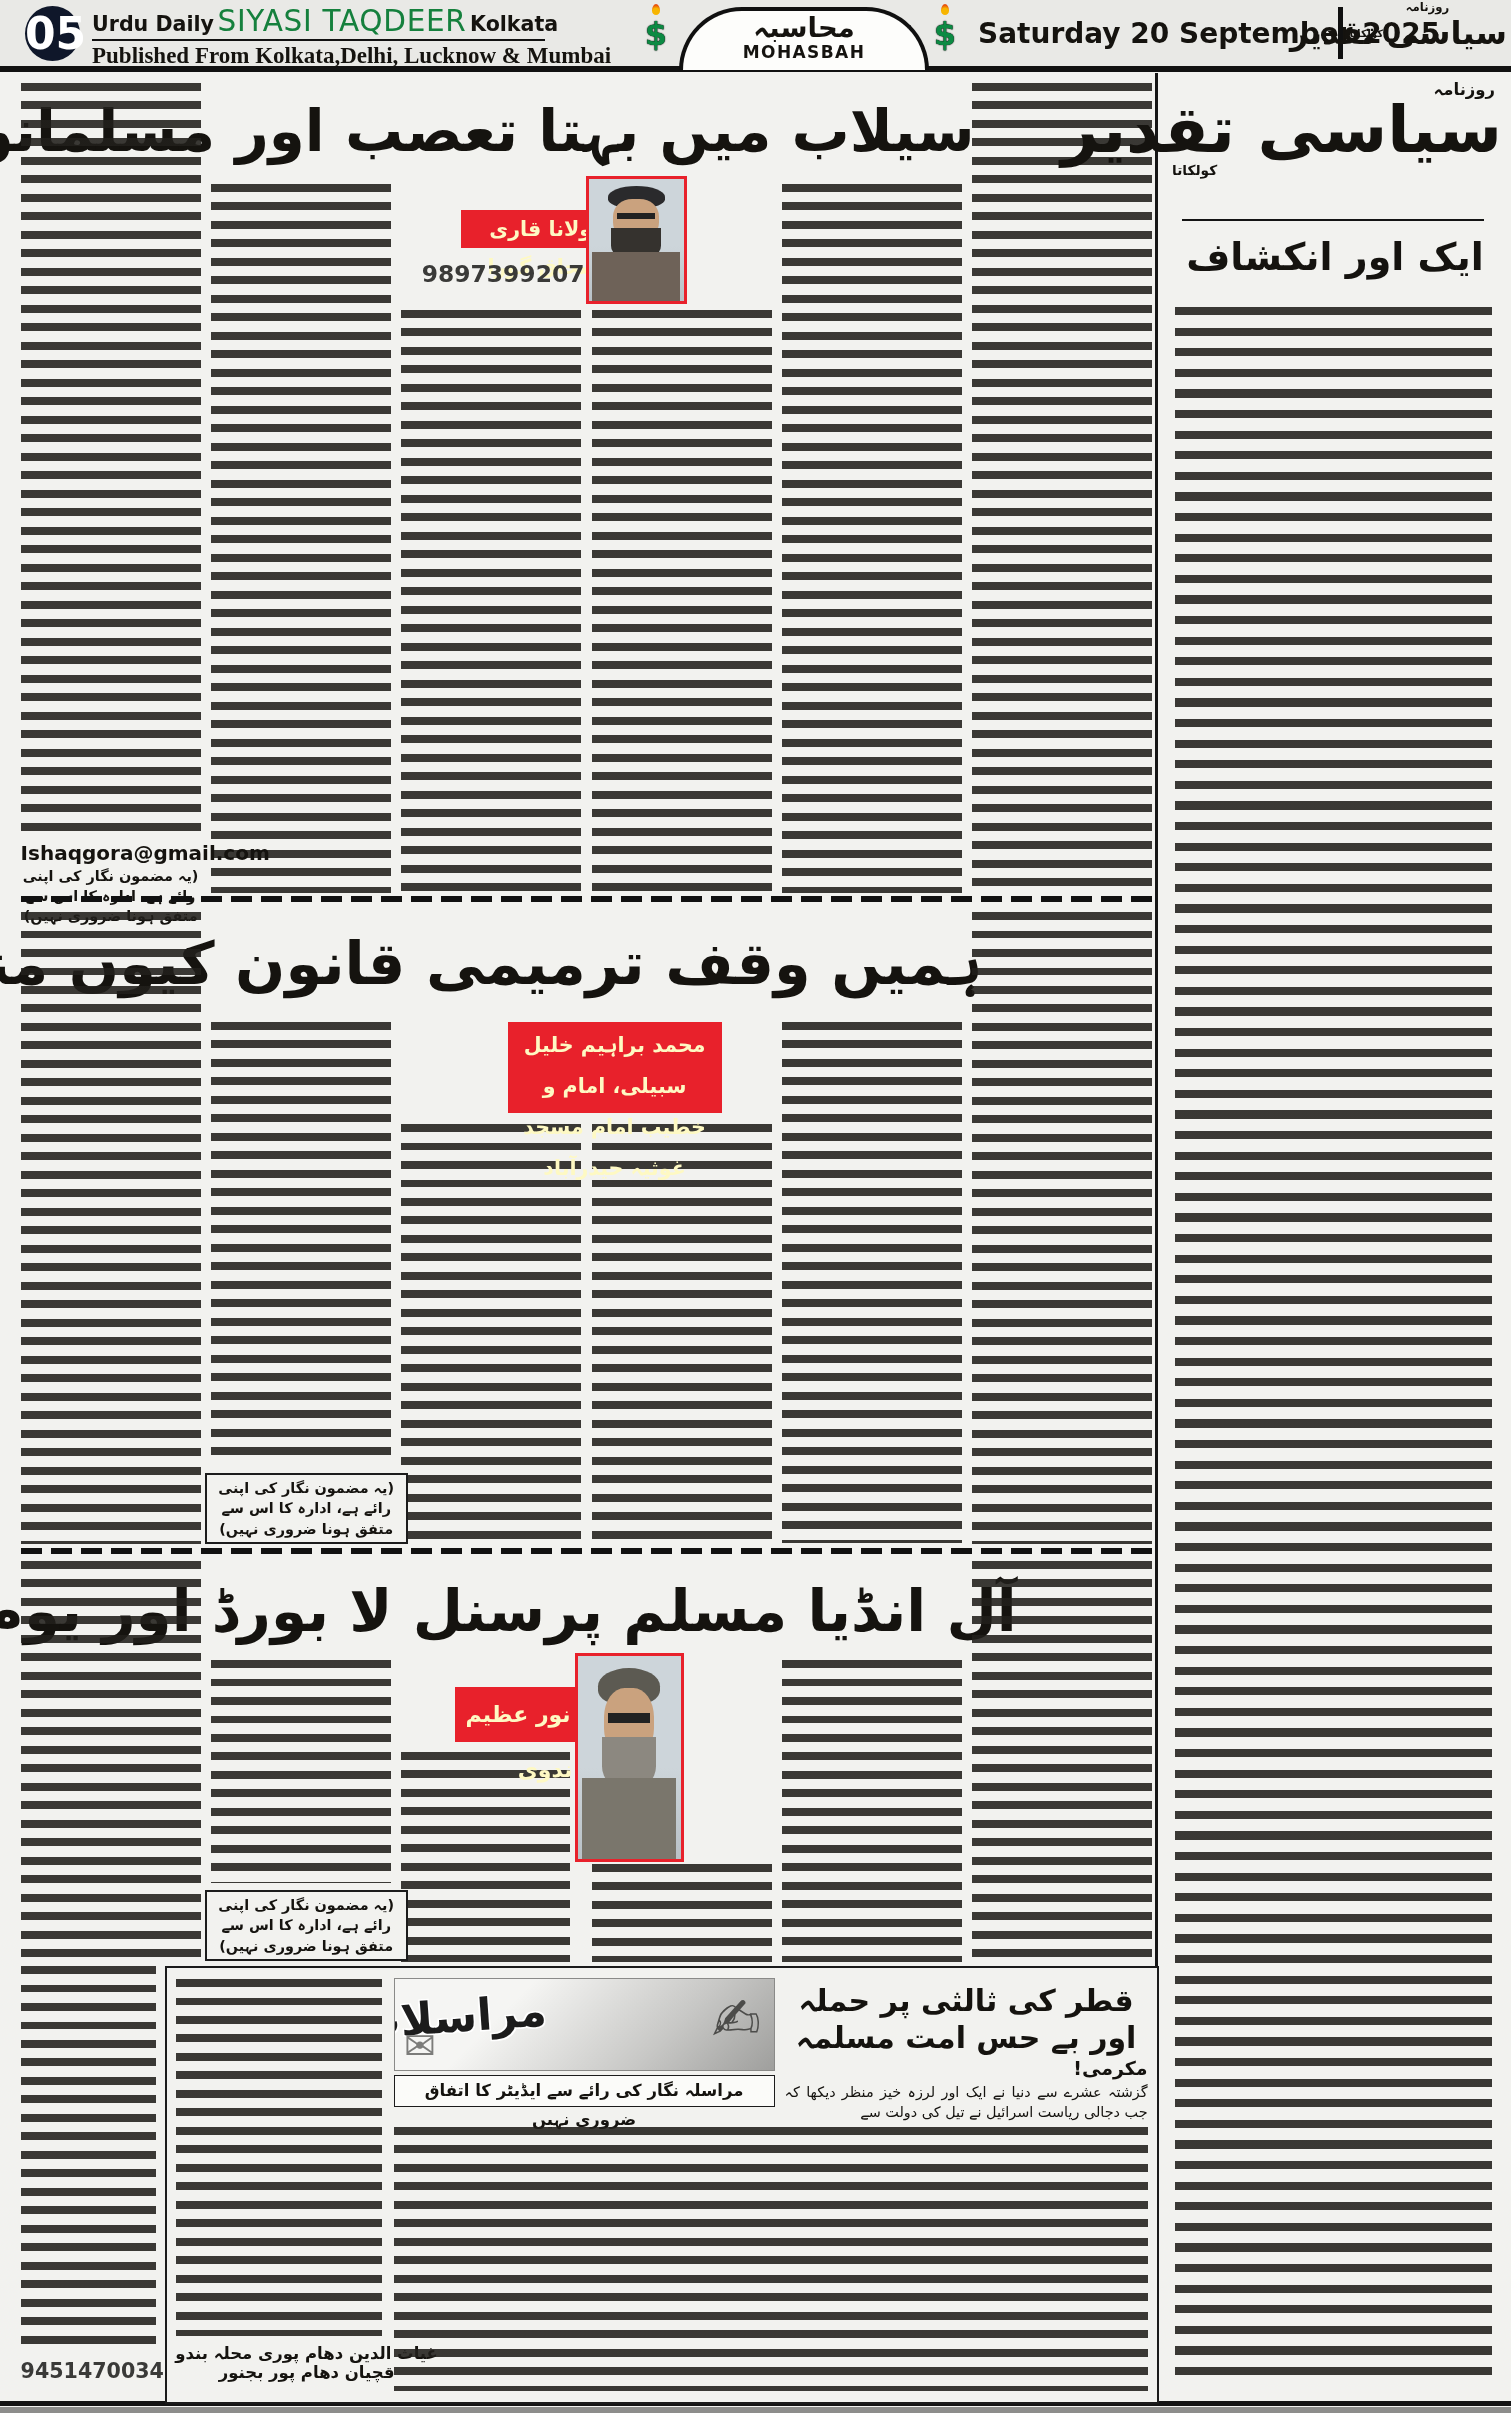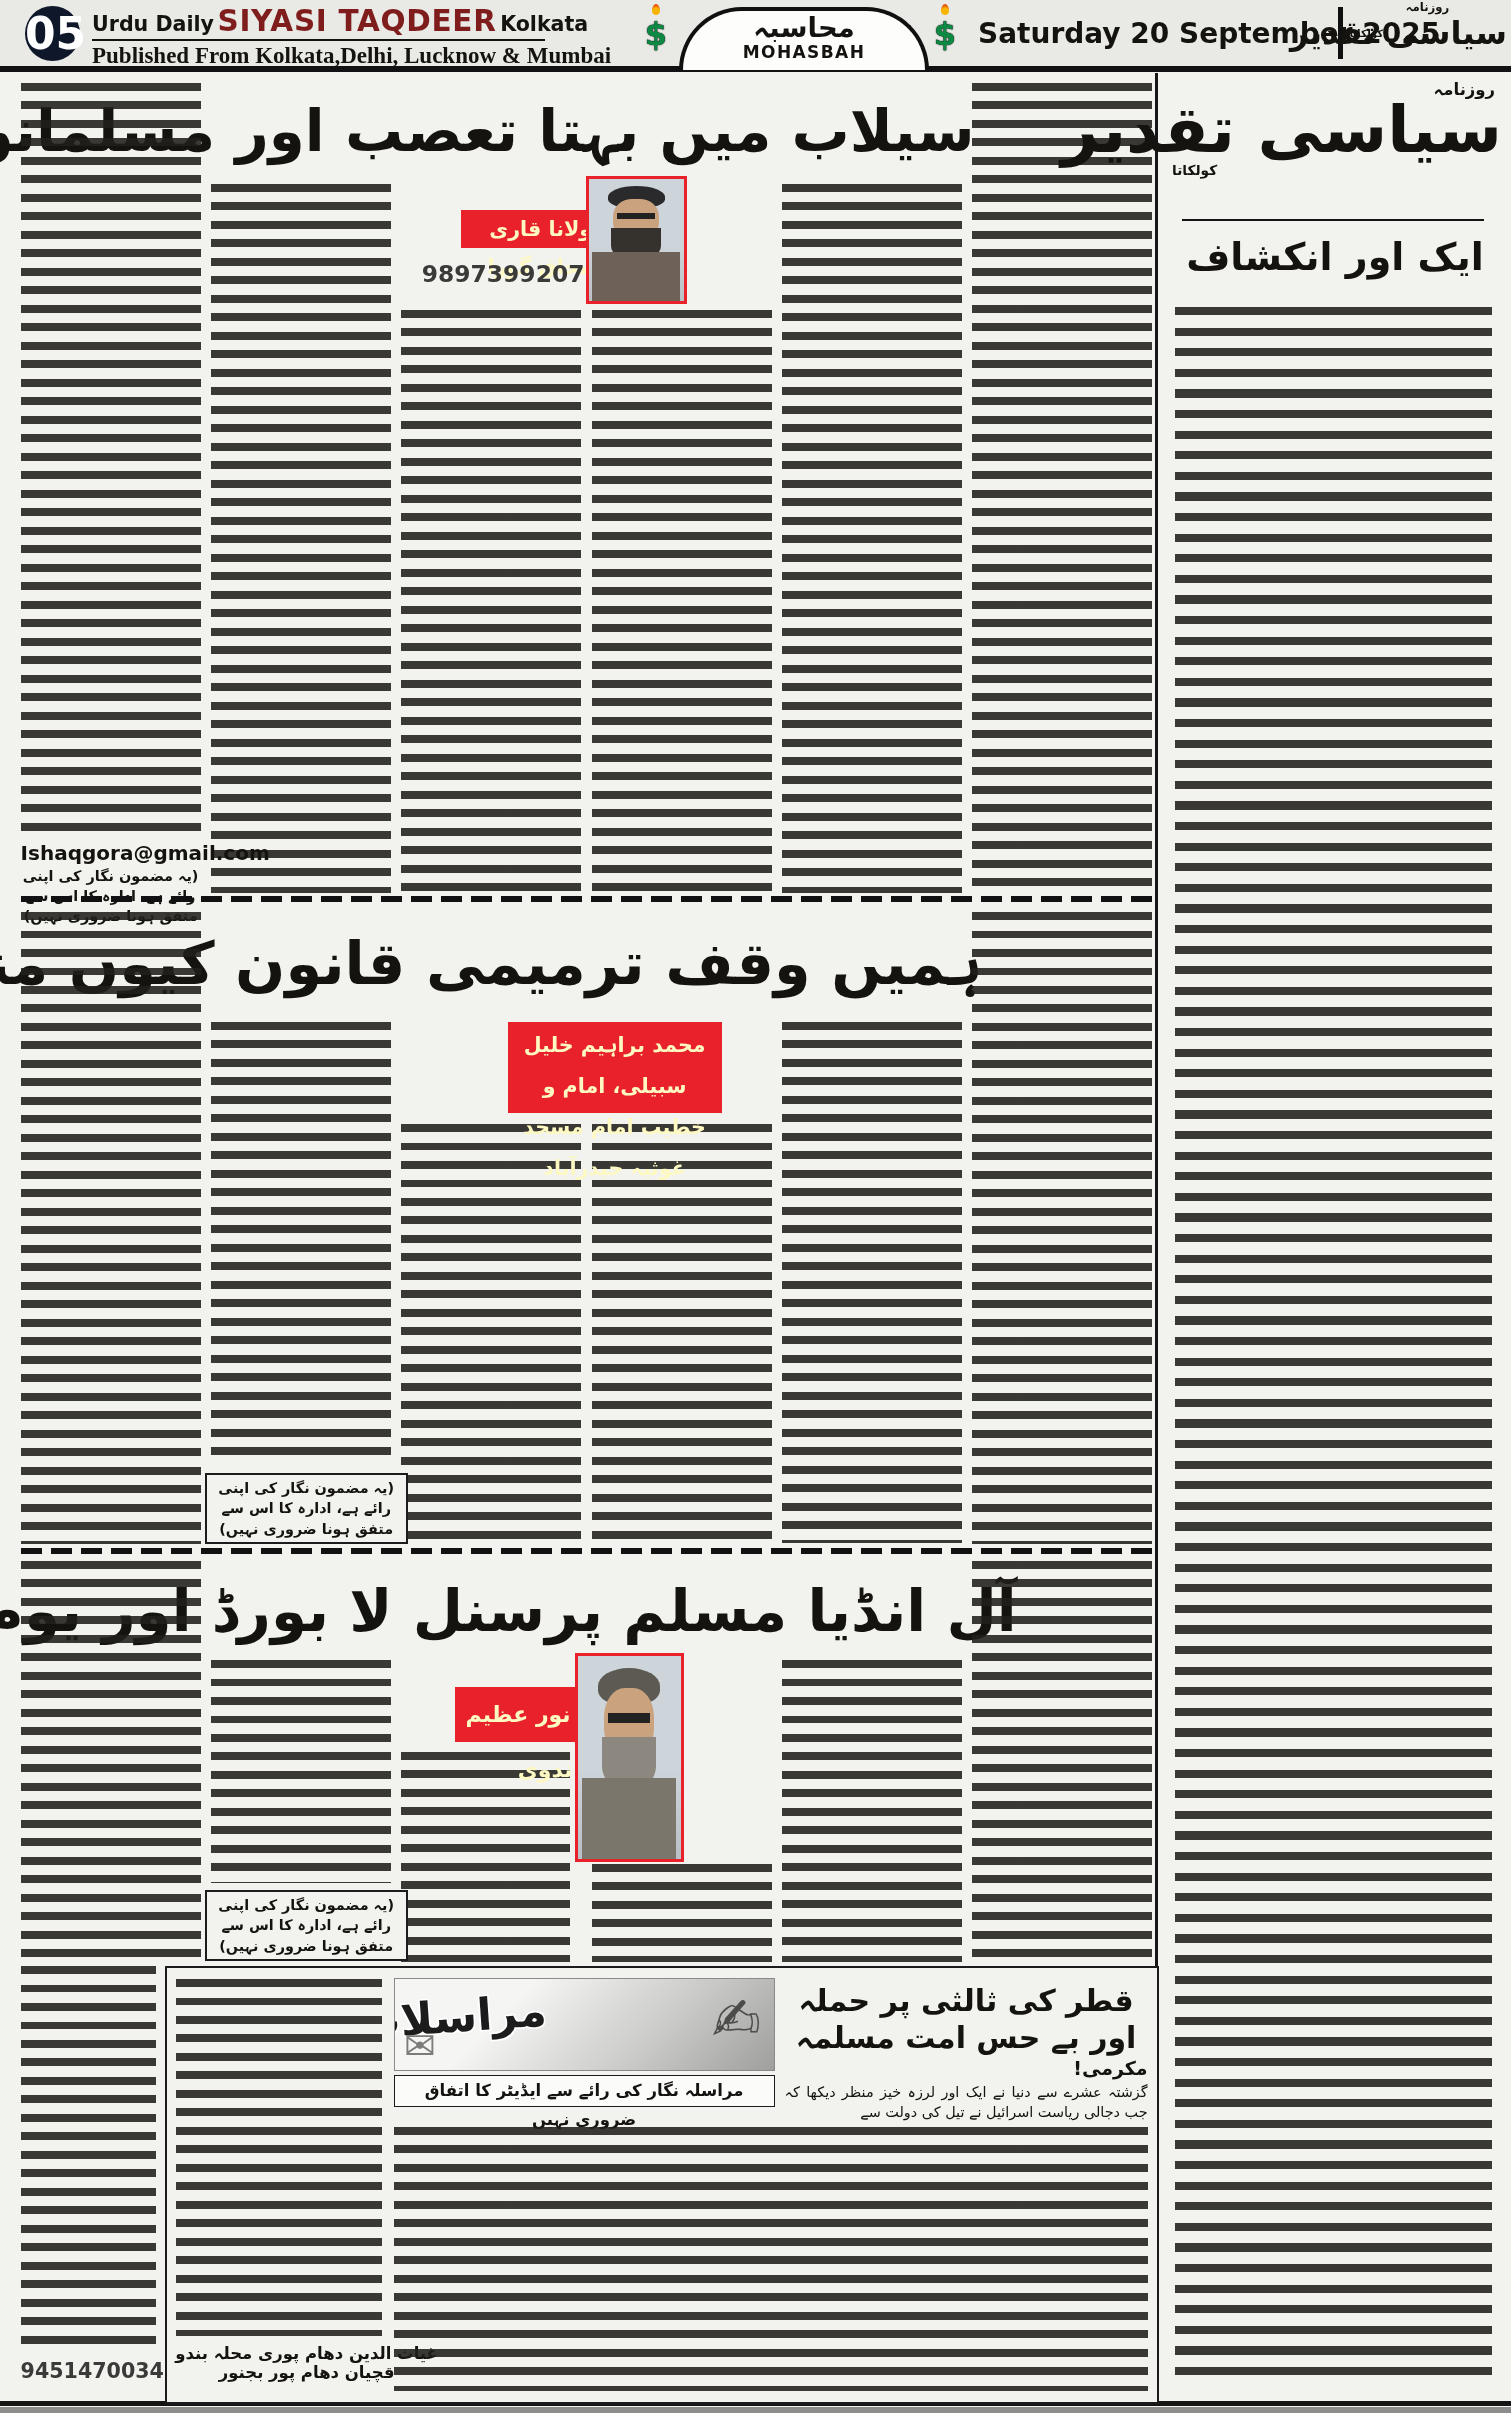--- a/index.html
+++ b/index.html
@@ -6,21 +6,21 @@
   #page{position:relative;width:1511px;height:2413px;background:#f2f2ef;overflow:hidden;
         font-family:"DejaVu Sans",sans-serif;color:#15130f;}
   .abs{position:absolute;}
   
   #hdr{left:0;top:0;width:1511px;height:66px;background:#e9e9e6;border-bottom:6.9px solid #121212;}
   #pgnum{left:25px;top:5.5px;width:55px;height:55px;background:#0f172a;border-radius:50%;
          color:#fff;font-size:44px;font-weight:bold;text-align:center;line-height:55px;}
   #titleblk{left:92px;top:4.1px;width:453px;}
   #titleline1{border-bottom:2.1px solid #111;padding-bottom:1.4px;white-space:nowrap;}
   .t-small{font-size:20.6px;font-weight:bold;}
-  .t-brand{font-size:29.5px;font-weight:bold;color:#7f1d1d;letter-spacing:0.7px;}
+  .t-brand{font-size:29.5px;font-weight:normal;color:#15803d;letter-spacing:0.7px;}
   #publine{font-family:"Liberation Serif",serif;font-weight:bold;font-size:23px;margin-top:1.4px;white-space:nowrap;}
   .candle{width:32px;height:58px;text-align:center;}
   .candle .flame{display:block;width:8.2px;height:11px;margin:0 auto;border-radius:50% 50% 50% 50%/60% 60% 40% 40%;
                  background:radial-gradient(circle at 50% 70%,#f7b500 0 40%,#e8500e 75%);}
   .candle .dollar{display:block;font-size:32px;line-height:38px;font-weight:bold;color:#0c8a43;
                   text-shadow:0 0 1.4px #111,0 0 0.7px #111;}
   #mohasbah{left:679px;top:6.9px;width:242px;height:59px;background:#fdfdfb;border:4.1px solid #101010;border-bottom:none;
             border-radius:127px 127px 0 0;text-align:center;}
   #mohasbah .u{font-size:27.5px;font-weight:bold;line-height:32px;}
   #mohasbah .e{font-size:17px;font-weight:bold;letter-spacing:1.4px;line-height:18px;}

